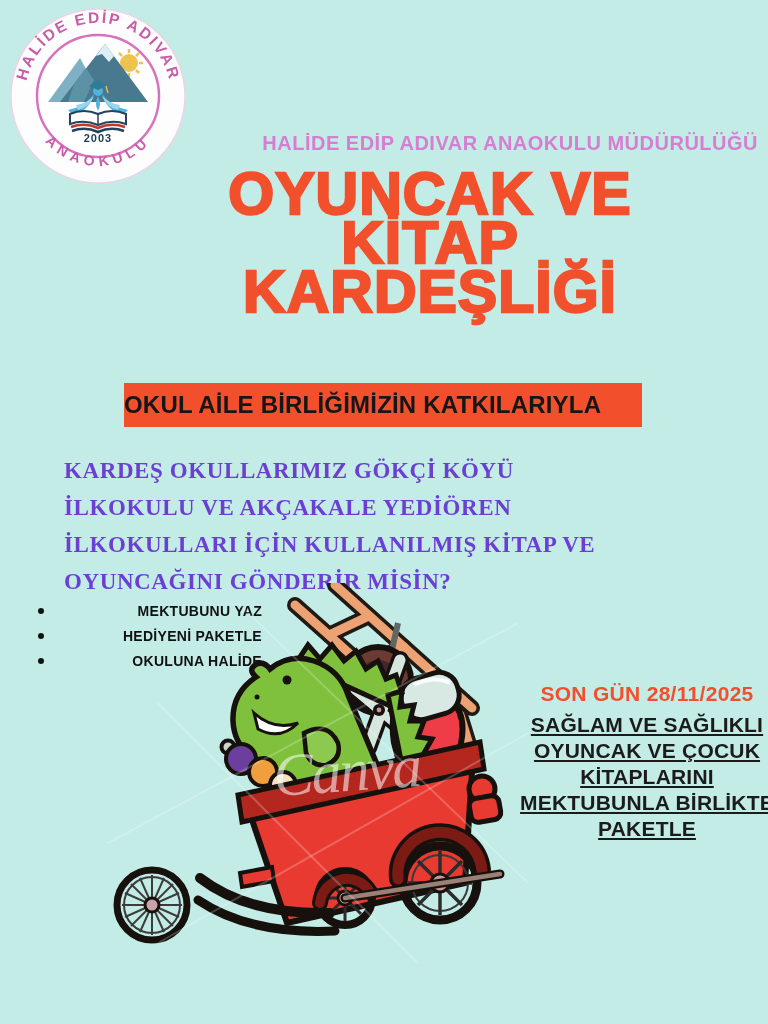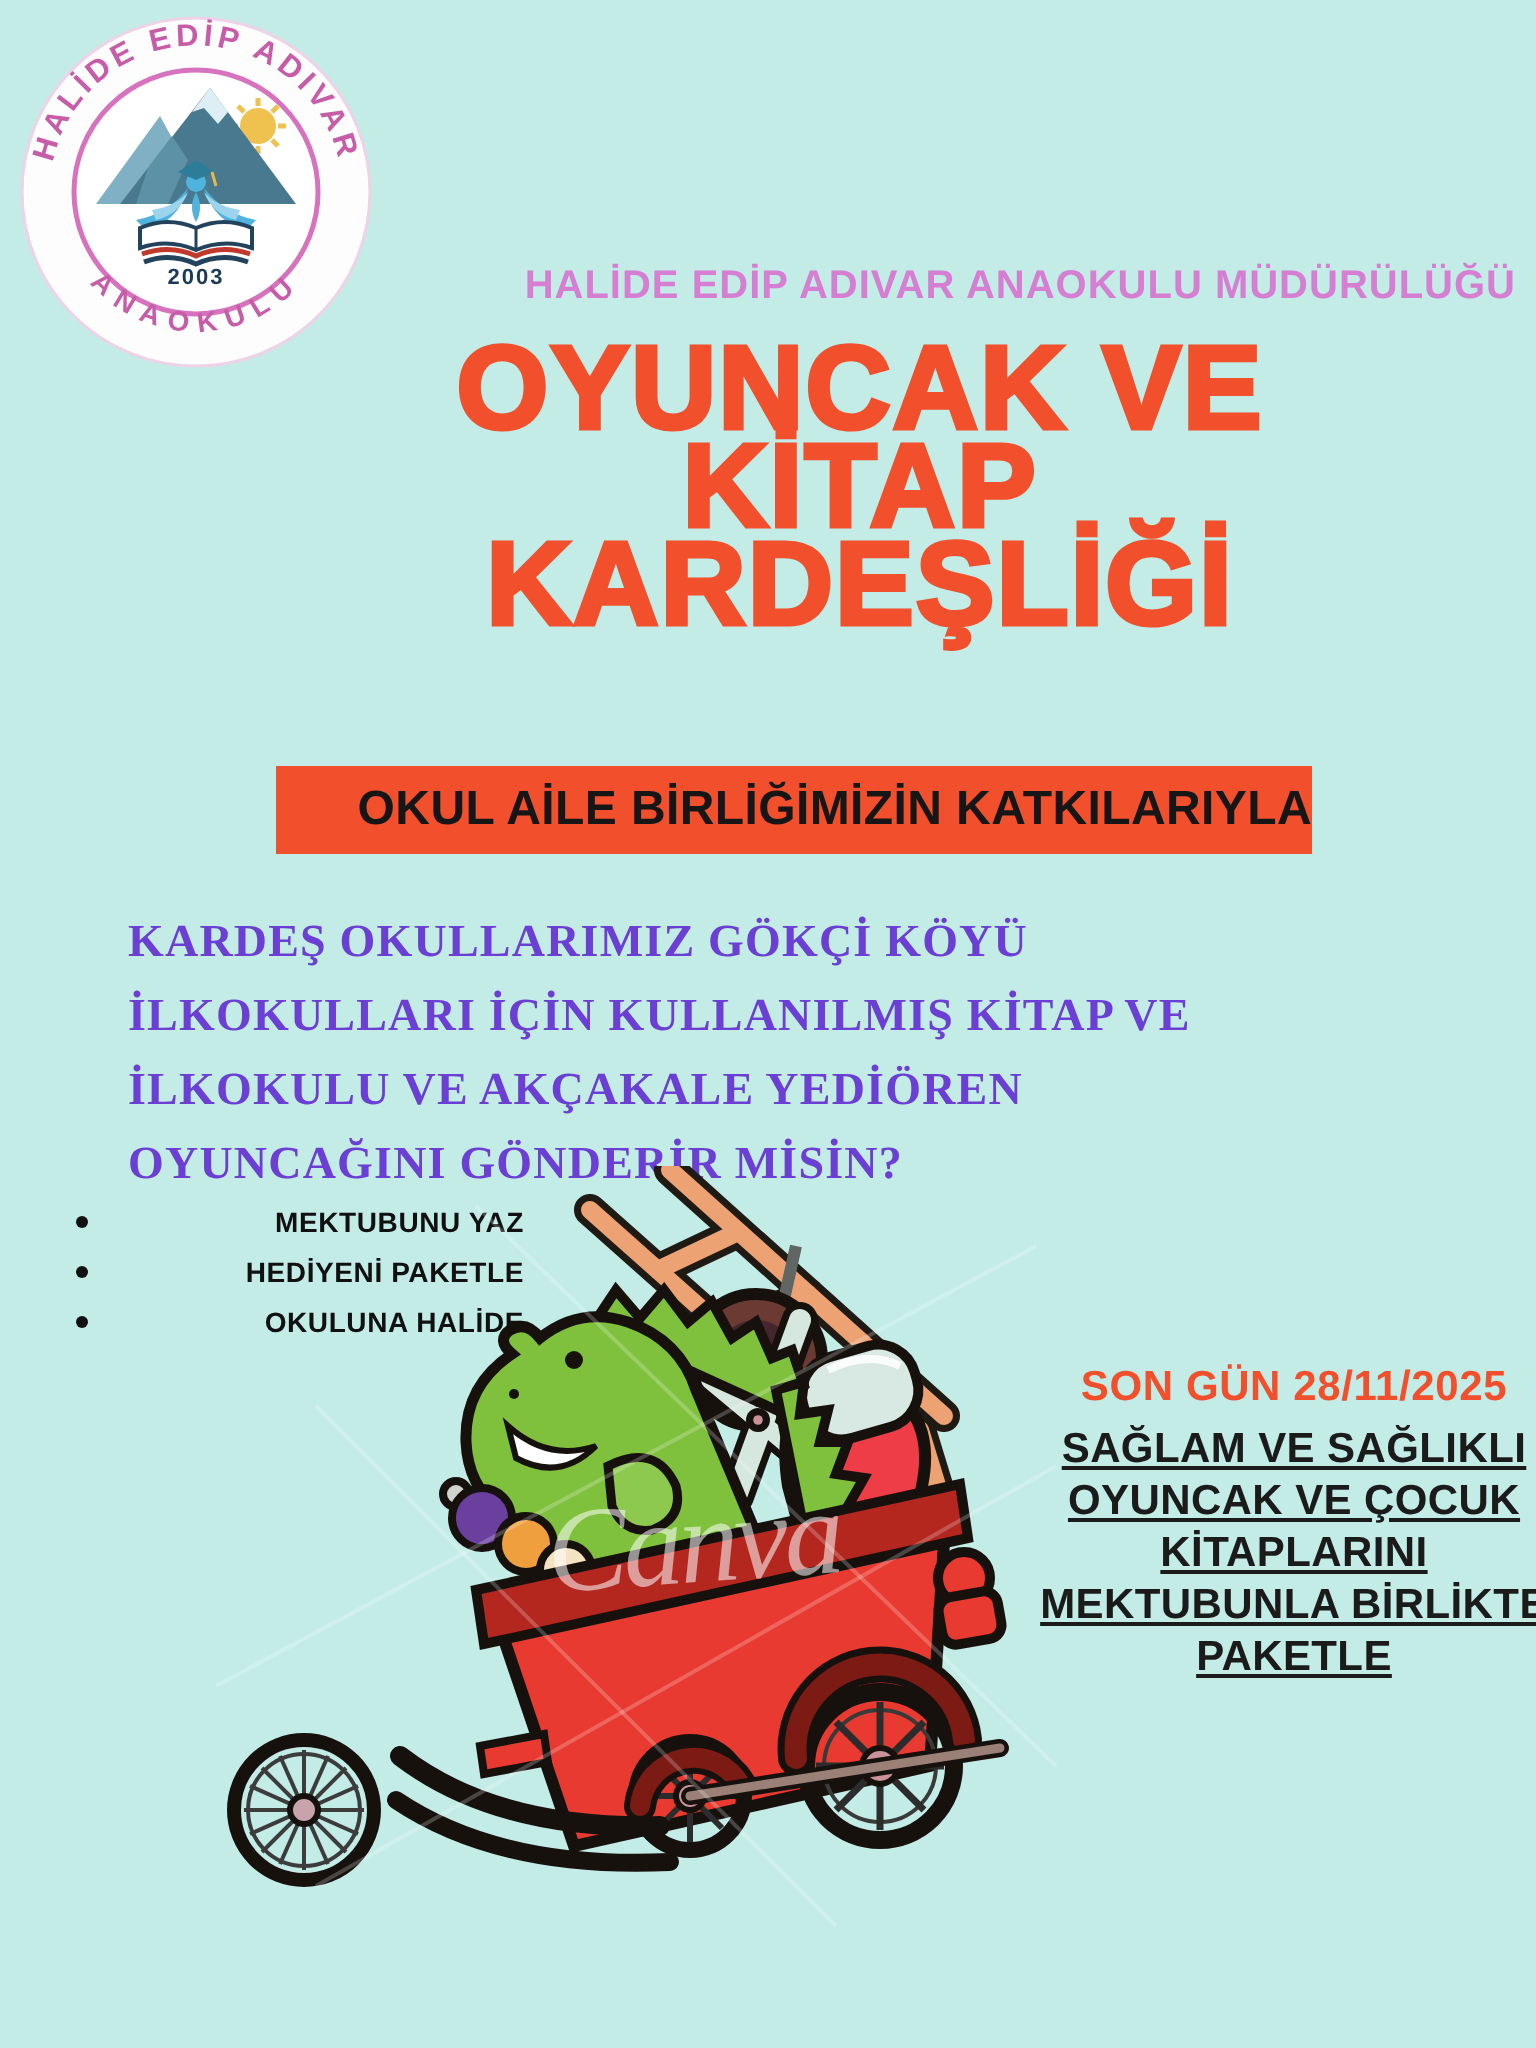--- a/index.html
+++ b/index.html
@@ -27,23 +27,23 @@
     font-size:20px;font-weight:bold;letter-spacing:.5px;color:var(--pink);
   }
   
   #title{
     left:54px;top:170px;width:752px;text-align:center;
     color:var(--orange);font-size:59px;font-weight:bold;line-height:49px;
     letter-spacing:1px;-webkit-text-stroke:2.4px var(--orange);
   }
   
   #banner{
-    left:138px;top:383px;width:518px;height:44px;background:var(--orange);
+    left:124px;top:383px;width:518px;height:44px;background:var(--orange);
     color:#161616;font-weight:bold;font-size:24px;line-height:44px;
-    text-align:right;white-space:nowrap;letter-spacing:.2px;
+    text-align:left;white-space:nowrap;letter-spacing:.2px;
   }
   
   #message{
     left:64px;top:452px;width:700px;color:var(--purple);
     font-family:"Liberation Serif",serif;font-weight:bold;font-size:23px;
     line-height:37px;letter-spacing:.6px;
   }
   
   #steps{left:30px;top:598px;width:232px;}
   .step{display:flex;align-items:center;height:25px;}
@@ -117,22 +117,22 @@
 <div id="title" class="abs">
   <div>OYUNCAK VE</div>
   <div>KİTAP</div>
   <div>KARDEŞLİĞİ</div>
 </div>
 
 <div id="banner" class="abs">OKUL AİLE BİRLİĞİMİZİN KATKILARIYLA</div>
 
 <div id="message" class="abs">
   <div>KARDEŞ OKULLARIMIZ GÖKÇİ KÖYÜ</div>
+  <div>İLKOKULU VE AKÇAKALE YEDİÖREN</div>
   <div>İLKOKULLARI İÇİN KULLANILMIŞ KİTAP VE</div>
-  <div>İLKOKULU VE AKÇAKALE YEDİÖREN</div>
   <div>OYUNCAĞINI GÖNDERİR MİSİN?</div>
 </div>
 
 <div id="steps" class="abs">
   <div class="step">
     <span class="dot"></span>
     <span class="step-label">MEKTUBUNU YAZ</span>
   </div>
   <div class="step">
     <span class="dot"></span>

